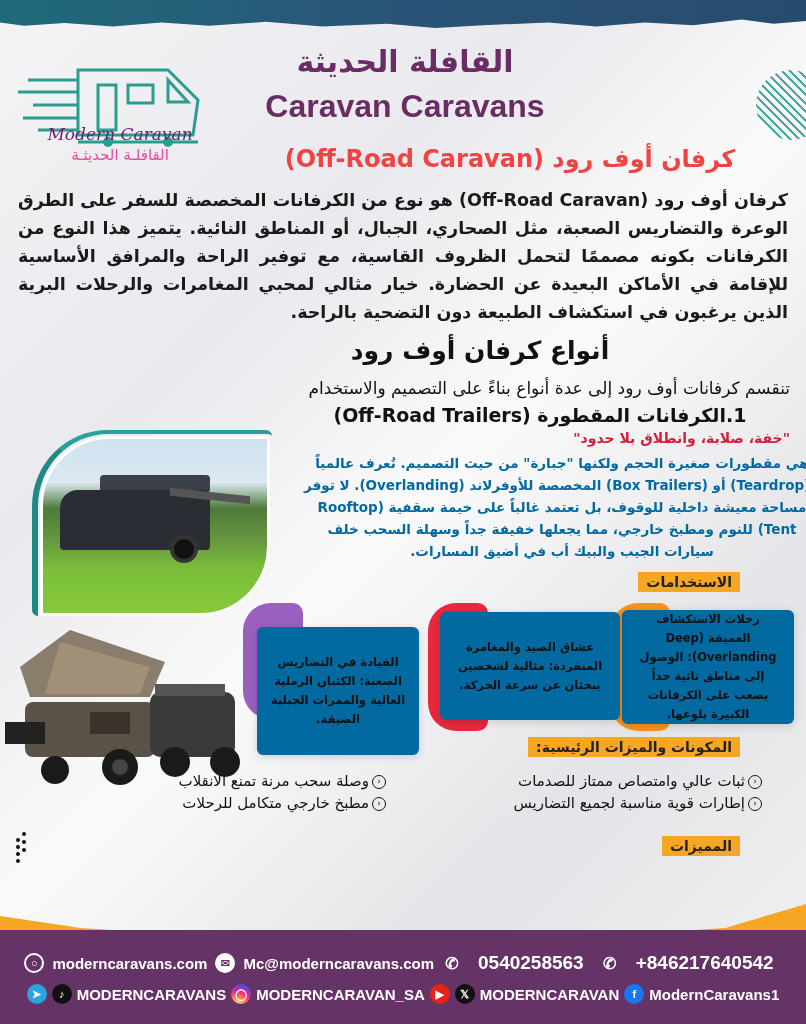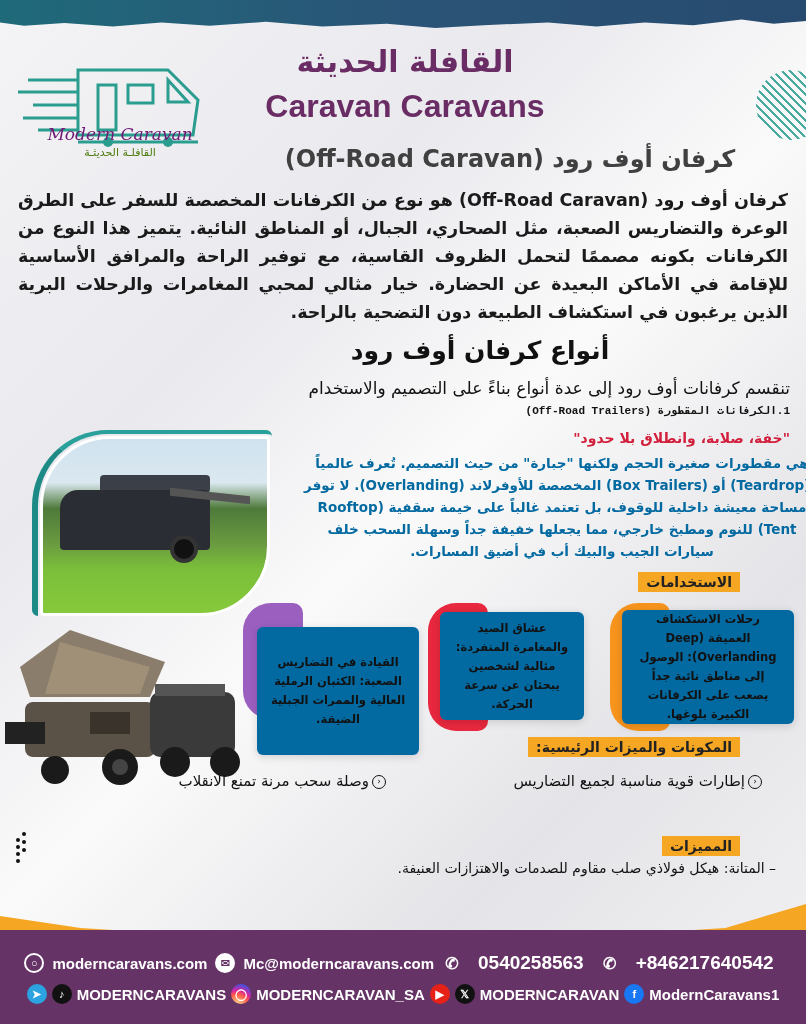--- a/index.html
+++ b/index.html
@@ -17,31 +17,31 @@
     background: linear-gradient(90deg, #1f6a7a 0%, #2a5477 50%, #274b6e 100%);
     clip-path: polygon(0 0,100% 0,100% 75%,96% 85%,92% 70%,86% 90%,80% 80%,74% 95%,68% 80%,60% 90%,54% 100%,48% 85%,40% 95%,33% 78%,26% 92%,20% 80%,14% 95%,8% 82%,3% 92%,0 80%);
   }
   .stripe-circle {
     right: -20px; top: 70px; width: 70px; height: 70px; border-radius: 50%;
     background: repeating-linear-gradient(45deg, #2a9d8f 0 2px, transparent 2px 6px);
     opacity: .85;
   }
   .logo { left: 18px; top: 30px; width: 200px; height: 140px; }
   .logo-en { left: 30px; top: 124px; width: 180px; text-align: center; font-family: "DejaVu Serif", serif; font-style: italic; color: #701a75; font-size: 17px; }
-  .logo-ar { left: 30px; top: 146px; width: 180px; text-align: center; color: #4d7c0f; font-size: 11px; }
+  .logo-ar { left: 30px; top: 146px; width: 180px; text-align: center; color: #ec4899; font-size: 15px; }
   .title-ar { left: 230px; top: 44px; width: 350px; text-align: center; font-weight: bold; font-size: 30px; color: #6a2c64; direction: rtl; }
   .title-en { left: 230px; top: 88px; width: 350px; text-align: center; font-family: "Liberation Sans", sans-serif; font-weight: bold; font-size: 32px; color: #6a2c64; }
-  .subtitle { left: 240px; top: 145px; width: 540px; text-align: center; font-size: 24px; font-weight: bold; color: #404040; direction: rtl; }
+  .subtitle { left: 240px; top: 145px; width: 540px; text-align: center; font-size: 24px; font-weight: bold; color: #ef4444; direction: rtl; }
   .intro {
     left: 18px; top: 186px; width: 770px; direction: rtl; text-align: justify;
     font-size: 17.5px; line-height: 28px; font-weight: bold; color: #1a1a1a;
   }
   .types-heading { left: 300px; top: 336px; width: 360px; text-align: center; font-size: 25px; font-weight: bold; direction: rtl; color: #111; }
   .types-sub { left: 220px; top: 378px; width: 570px; text-align: right; direction: rtl; font-size: 17px; color: #111; }
-  .type1-title { left: 290px; top: 404px; width: 500px; direction: rtl; text-align: right; font-size: 11px; font-weight: bold; color: #111; font-family: Liberation Mono, monospace; }
+  .type1-title { left: 290px; top: 404px; width: 500px; direction: rtl; text-align: center; font-size: 19px; font-weight: bold; color: #111; }
   .tagline { left: 290px; top: 430px; width: 500px; direction: rtl; text-align: right; font-size: 14px; font-weight: bold; color: #d21f3c; }
   .type1-desc { left: 270px; top: 452px; width: 520px; direction: rtl; text-align: center; font-size: 13.5px; line-height: 22px; font-weight: bold; color: #0369a1; margin-left: 32px; }
   .photo1 {
     left: 40px; top: 436px; width: 230px; height: 180px; border-radius: 70px 4px 70px 4px;
     background: linear-gradient(#cfe3ef 0%, #dbe8f0 25%, #4e7a3a 40%, #6a9a40 60%, #7bbf3a 75%, #86c93a 100%);
     overflow: hidden; border: 3px solid #fff;
   }
   .photo1-frame { left: 32px; top: 430px; width: 240px; height: 186px; border-radius: 76px 6px 76px 6px; border-left: 6px solid #1e8a86; border-top: 4px solid #2aa09a; }
   .caravan-body { left: 60px; top: 490px; width: 150px; height: 60px; background: #2a2d33; border-radius: 18px 6px 4px 4px; }
   .caravan-roof { left: 100px; top: 475px; width: 110px; height: 18px; background: #3b3f47; border-radius: 4px; }
@@ -54,21 +54,21 @@
   .card {
     position: absolute; background: #0369a1; border-radius: 6px; box-shadow: 0 2px 8px rgba(0,0,0,.15);
     direction: rtl; text-align: center; font-size: 11.5px; font-weight: bold; line-height: 19px; color: #111;
     display: flex; align-items: center; justify-content: center; padding: 8px 12px;
   }
   .card-accent { position: absolute; border-radius: 28px 10px 10px 28px; }
   .acc-orange { left: 610px; top: 603px; width: 60px; height: 128px; background: #f7941d; }
   .acc-red { left: 428px; top: 603px; width: 60px; height: 128px; background: #e8283e; }
   .acc-purple { left: 243px; top: 603px; width: 60px; height: 116px; background: #9b5fc0; }
   .card1 { left: 622px; top: 610px; width: 172px; height: 114px; }
-  .card2 { left: 440px; top: 612px; width: 144px; height: 108px; }
+  .card2 { left: 440px; top: 612px; width: 180px; height: 108px; }
   .card3 { left: 257px; top: 610px; width: 162px; height: 128px; margin-top: 17px; }
   .photo2 { left: 0; top: 622px; width: 245px; height: 170px; }
   .badge-comp { right: 66px; top: 737px; margin-left: 20px; }
   .features-list { position: absolute; direction: rtl; text-align: right; font-size: 15px; line-height: 22px; color: #111; }
   .fl-right { right: 44px; top: 770px; width: 330px; }
   .fl-left { right: 420px; top: 770px; width: 260px; }
   .bullet-icon { display: inline-block; width: 14px; height: 14px; border: 1.5px solid #111; border-radius: 50%; font-size: 9px; line-height: 11px; text-align: center; margin-left: 3px; vertical-align: middle; }
   .badge-adv { right: 66px; top: 836px; }
   .adv-list { right: 30px; top: 858px; width: 760px; direction: rtl; text-align: right; font-size: 14px; line-height: 21px; color: #111; position: absolute; }
   .dots { left: 12px; top: 832px; width: 20px; height: 30px; }
@@ -153,39 +153,40 @@
   <rect x="155" y="62" width="70" height="12" fill="#555"></rect>
   <circle cx="120" cy="145" r="18" fill="#1a1a1a"></circle>
     <circle cx="120" cy="145" r="8" fill="#444"></circle>
   <circle cx="55" cy="148" r="14" fill="#1a1a1a"></circle>
   <circle cx="175" cy="140" r="15" fill="#1a1a1a"></circle>
     <circle cx="225" cy="140" r="15" fill="#1a1a1a"></circle>
 </svg>
 
 <div class="abs section-badge badge-comp">المكونات والميزات الرئيسية:</div>
 <div class="features-list fl-right">
+  <div><span class="bullet-icon">‹</span><span>ثبات عالي وامتصاص ممتاز للصدمات</span></div>
   <div><span class="bullet-icon">‹</span><span>إطارات قوية مناسبة لجميع التضاريس</span></div>
 </div>
 <div class="features-list fl-left">
   <div><span class="bullet-icon">‹</span><span>وصلة سحب مرنة تمنع الانقلاب</span></div>
+  <div><span class="bullet-icon">‹</span><span>مطبخ خارجي متكامل للرحلات</span></div>
 </div>
 
 <div class="abs dots">
   <span style="left:10px;top:0"></span>
     <span style="left:4px;top:6px"></span>
     <span style="left:10px;top:8px"></span>
   <span style="left:4px;top:13px"></span>
     <span style="left:10px;top:16px"></span>
     <span style="left:4px;top:20px"></span>
   <span style="left:4px;top:27px"></span>
 </div>
 
 <div class="abs section-badge badge-adv">المميزات</div>
 <div class="adv-list">
-  <div>–  المتانة: هيكل فولاذي صلب مقاوم للصدمات والاهتزازات العنيفة.</div>
 </div>
 
 <div class="abs orange-swoosh"></div>
 <div class="abs footer"></div>
 
 <div class="footer-row fr1">
   <span class="ficon fi-globe">○</span>
   <span>moderncaravans.com</span>
   <span class="ficon fi-mail">✉</span>
   <span>Mc@moderncaravans.com</span>

